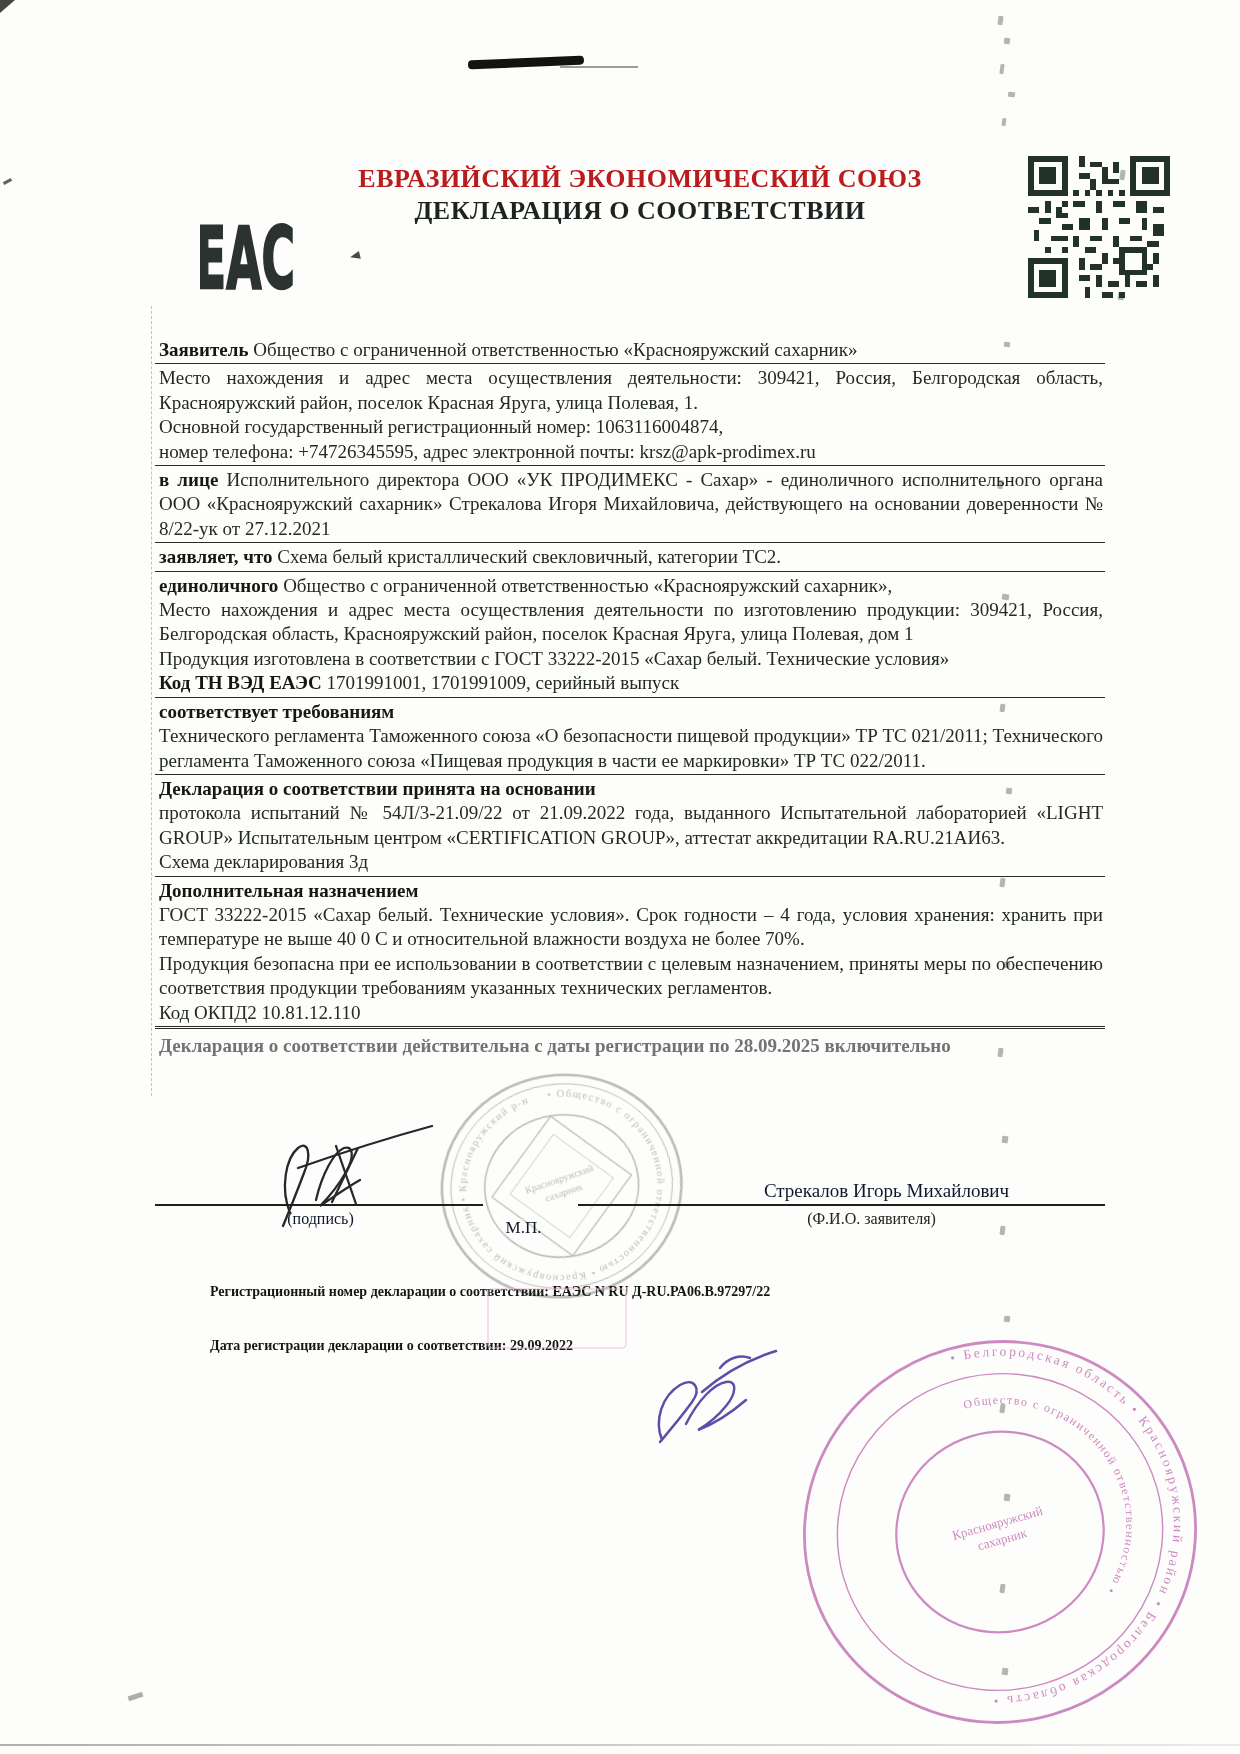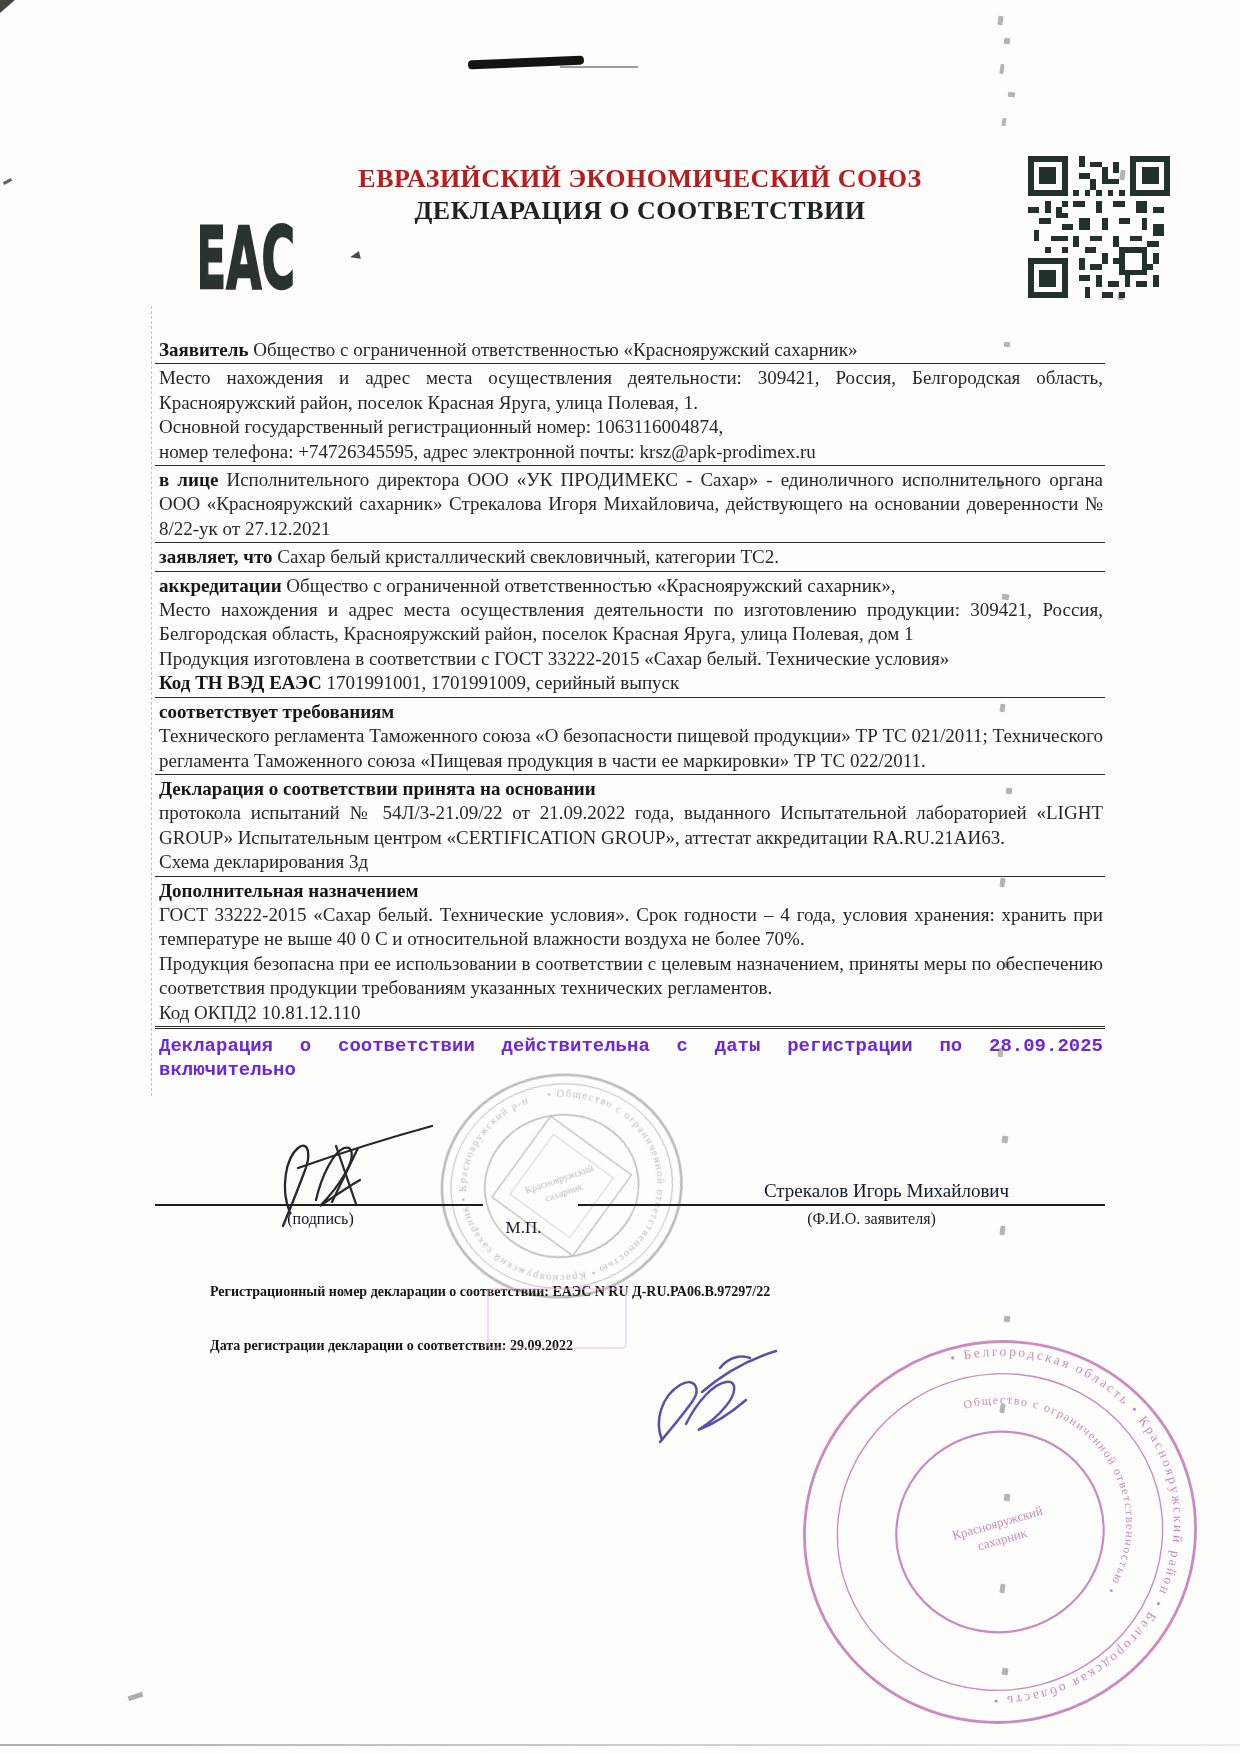--- a/index.html
+++ b/index.html
@@ -13,21 +13,21 @@
             font-size:26px;font-weight:bold;letter-spacing:.5px;color:#1d2420;}
   .eac{position:absolute;left:200px;top:210px;width:96px;height:96px;}
   .qr{position:absolute;left:1028px;top:156px;width:142px;height:142px;}
 
   
   .content{position:absolute;left:155px;top:336px;width:950px;font-size:19px;line-height:24.4px;}
   .sec{border-bottom:1.6px solid #2b2b25;padding:2px 2px 1px 4px;text-align:justify;}
   .sec p{margin:0;}
   .sec b{color:#141813;}
   .sec-thick{border-bottom:3px double #2b2b25;}
-  .sec-validity{border-bottom:none;padding-top:5px;font-weight:bold;color:#6d28d9;font-family:Liberation Mono, monospace;}
+  .sec-validity{border-bottom:none;padding-top:5px;font-weight:bold;color:#737373;}
 
   
   .sigline{position:absolute;border-top:2px solid #1f1f1c;}
   .cap{position:absolute;font-size:16px;color:#0f172a;text-align:center;}
   .name{position:absolute;left:578px;top:1180px;width:527px;text-align:center;
         text-indent:90px;font-size:19px;color:#0f172a;}
   .fio{position:absolute;left:578px;top:1210px;width:527px;text-align:center;
        text-indent:60px;font-size:16px;color:#20261f;}
 
   
@@ -140,25 +140,25 @@
       <p>номер телефона: +74726345595, адрес электронной почты: krsz@apk-prodimex.ru</p>
     </div>
 
     <div class="sec">
       <p><b>в лице</b>
          <span>Исполнительного директора ООО «УК ПРОДИМЕКС - Сахар» - единоличного исполнительного органа ООО «Краснояружский сахарник» Стрекалова Игоря Михайловича, действующего на основании доверенности № 8/22-ук от 27.12.2021</span></p>
     </div>
 
     <div class="sec">
       <p><b>заявляет, что</b>
-         <span>Сахар белый кристаллический свекловичный, категории ТС2.</span></p>
-    </div>
-
-    <div class="sec">
-      <p><b>аккредитации</b>
+         <span>Схема белый кристаллический свекловичный, категории ТС2.</span></p>
+    </div>
+
+    <div class="sec">
+      <p><b>единоличного</b>
          <span>Общество с ограниченной ответственностью «Краснояружский сахарник»,</span></p>
       <p>Место нахождения и адрес места осуществления деятельности по изготовлению продукции: 309421, Россия, Белгородская область, Краснояружский район, поселок Красная Яруга, улица Полевая, дом 1</p>
       <p>Продукция изготовлена в соответствии с ГОСТ 33222-2015 «Сахар белый. Технические условия»</p>
       <p><b>Код ТН ВЭД ЕАЭС</b>
          <span>1701991001, 1701991009, серийный выпуск</span></p>
     </div>
 
     <div class="sec">
       <p><b>соответствует требованиям</b></p>
       <p>Технического регламента Таможенного союза «О безопасности пищевой продукции» ТР ТС 021/2011; Технического регламента Таможенного союза «Пищевая продукция в части ее маркировки» ТР ТС 022/2011.</p>

